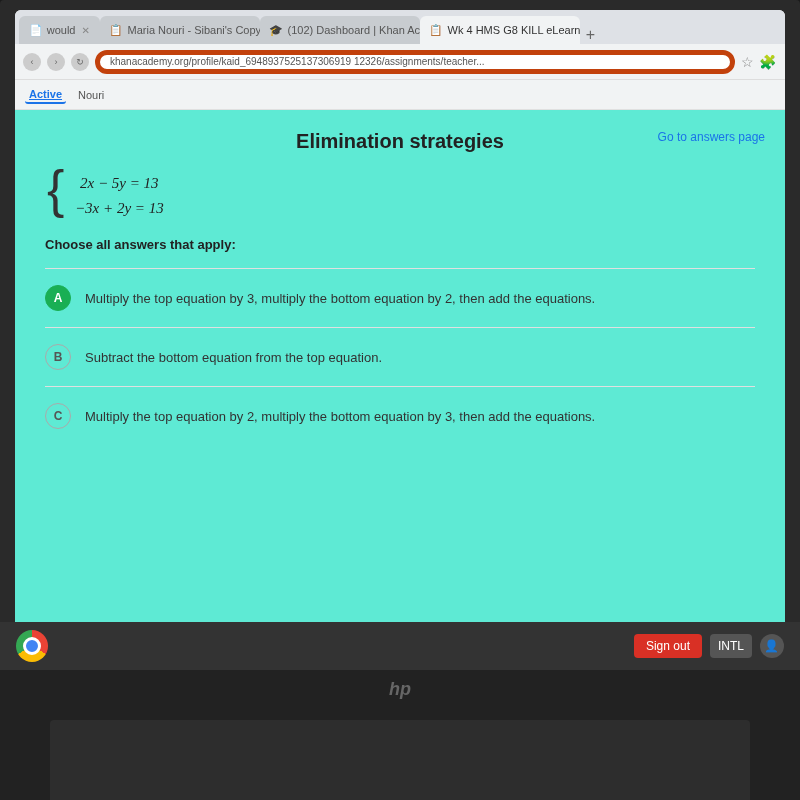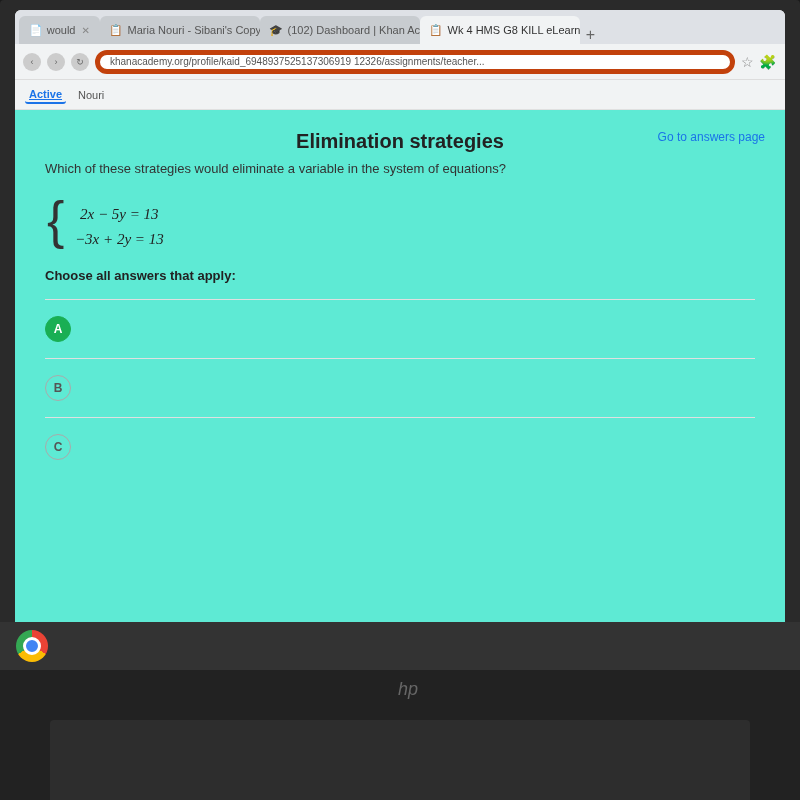--- a/index.html
+++ b/index.html
@@ -336,23 +336,22 @@
       background: #2d2d2d;
       border-radius: 4px 4px 0 0;
     }
     .hp-logo {
       position: absolute;
       bottom: 100px;
       left: 50%;
       transform: translateX(-50%);
       color: #666;
       font-size: 18px;
-      font-weight: normal;
+      font-weight: bold;
       font-style: italic;
-      margin-left: 8px;
     }
   </style>
 </head>
 <body>
 
 <div class="laptop-bezel"></div>
 
 <div class="browser-window">
 
   <div class="tab-bar">
@@ -394,50 +393,52 @@
     <div class="toolbar-item active-tab">Active</div>
     <div class="toolbar-item">Nouri</div>
   </div>
 
   <div class="main-content">
     
     <h1 class="question-title">Elimination strategies</h1>
     
     <div class="go-to-lesson">Go to answers page</div>
 
-    <p class="question-text">Which of these strategies would eliminate a variable in the system of equations?</p>
 
     
     <div class="equation-system">
       <span class="brace">{</span>
       <div style="padding-left: 10px; text-align: center;">
         <div class="equation">2x − 5y = 13</div>
         <div class="equation">−3x + 2y = 13</div>
       </div>
     </div>
 
     <p class="choose-label">Choose all answers that apply:</p>
 
     <div class="divider"></div>
 
     
     <div class="answer-option">
       <div class="option-circle selected">A</div>
+      <span class="option-text">Multiply the top equation by 3, multiply the bottom equation by 2, then add the equations.</span>
     </div>
     <div class="divider"></div>
 
     
     <div class="answer-option">
       <div class="option-circle">B</div>
+      <span class="option-text">Subtract the bottom equation from the top equation.</span>
     </div>
     <div class="divider"></div>
 
     
     <div class="answer-option">
       <div class="option-circle">C</div>
+      <span class="option-text">Multiply the top equation by 2, multiply the bottom equation by 3, then add the equations.</span>
     </div>
 
     
     <div class="bottom-bar">
       <span class="do-problems-text">Do 4 problems</span>
       <div class="progress-dots">
         <div class="dot"></div>
         <div class="dot"></div>
         <div class="dot"></div>
         <div class="dot"></div>
@@ -446,17 +447,22 @@
     </div>
 
   </div>
 
 </div>
 
 <div class="taskbar" style="bottom: 130px;">
   <div class="taskbar-left">
     <div class="chrome-icon"></div>
   </div>
+  <div class="taskbar-right">
+    <button class="sign-out-btn">Sign out</button>
+    <button class="intl-btn">INTL</button>
+    <div style="width:24px;height:24px;border-radius:50%;background:#555;display:flex;align-items:center;justify-content:center;color:white;font-size:12px;">👤</div>
+  </div>
 </div>
 
 <div class="desk-area"></div>
 <div class="keyboard-area"></div>
 <div class="hp-logo">hp</div>
 
 </body></html>

